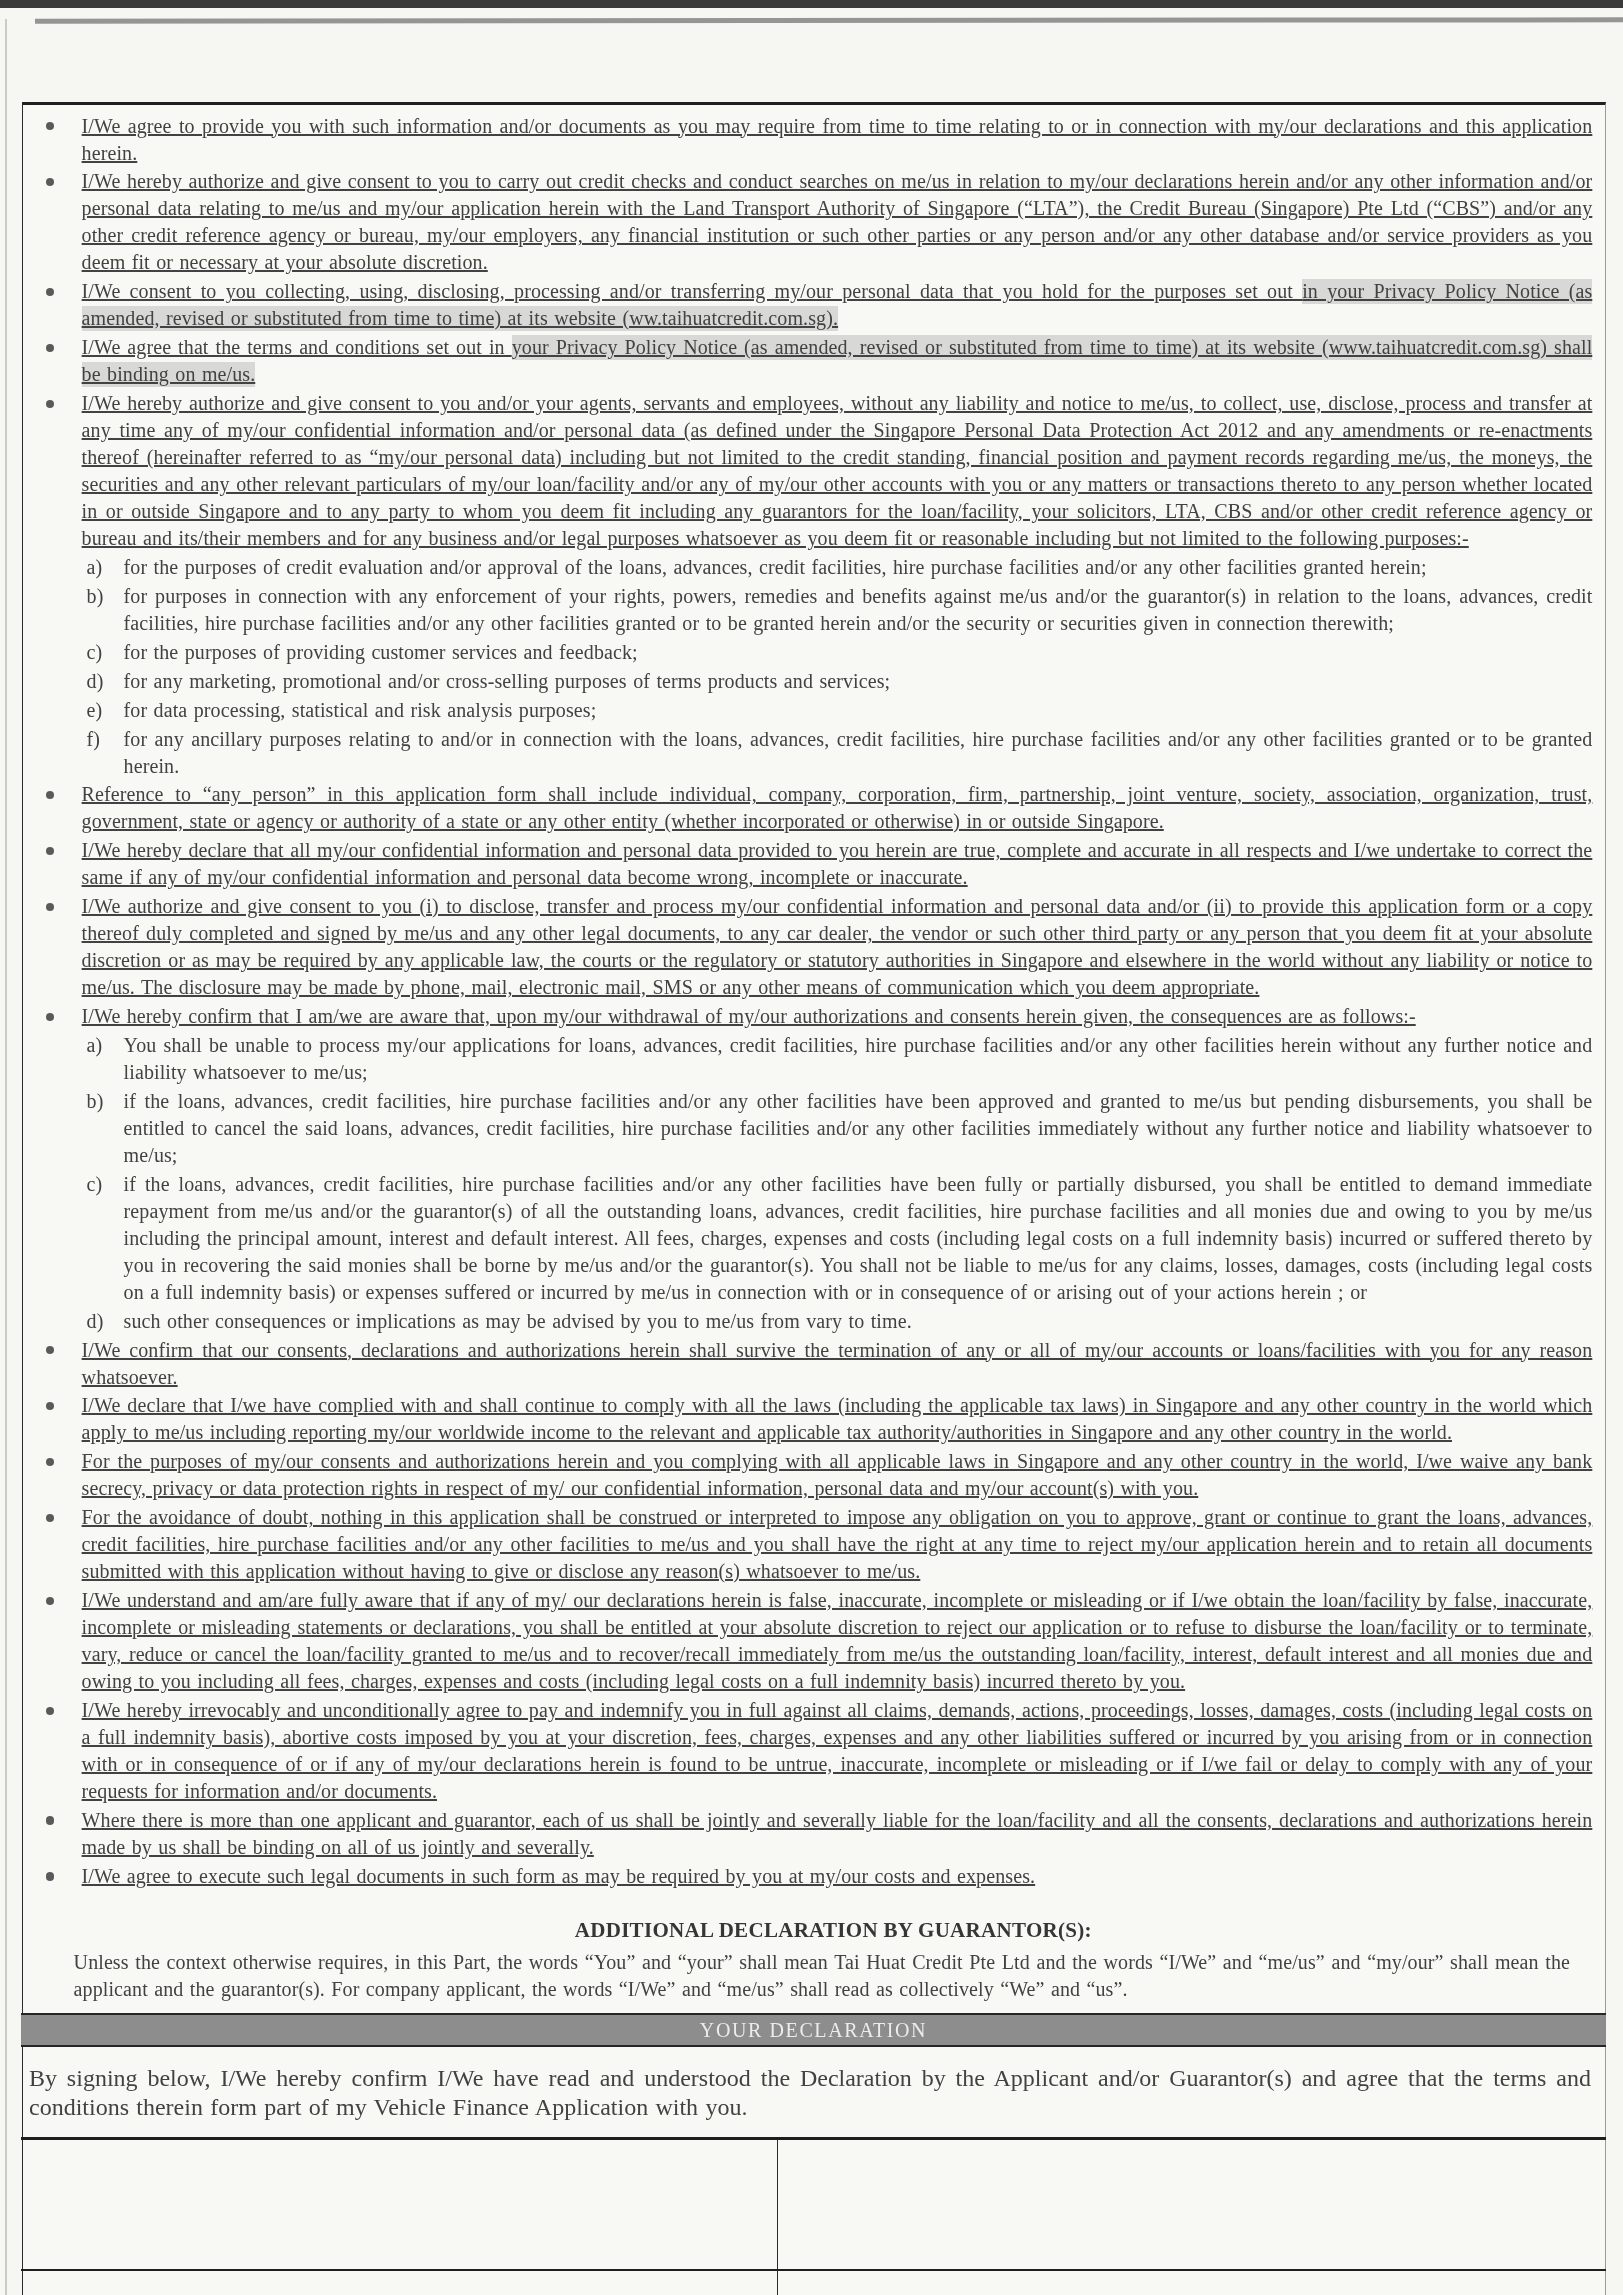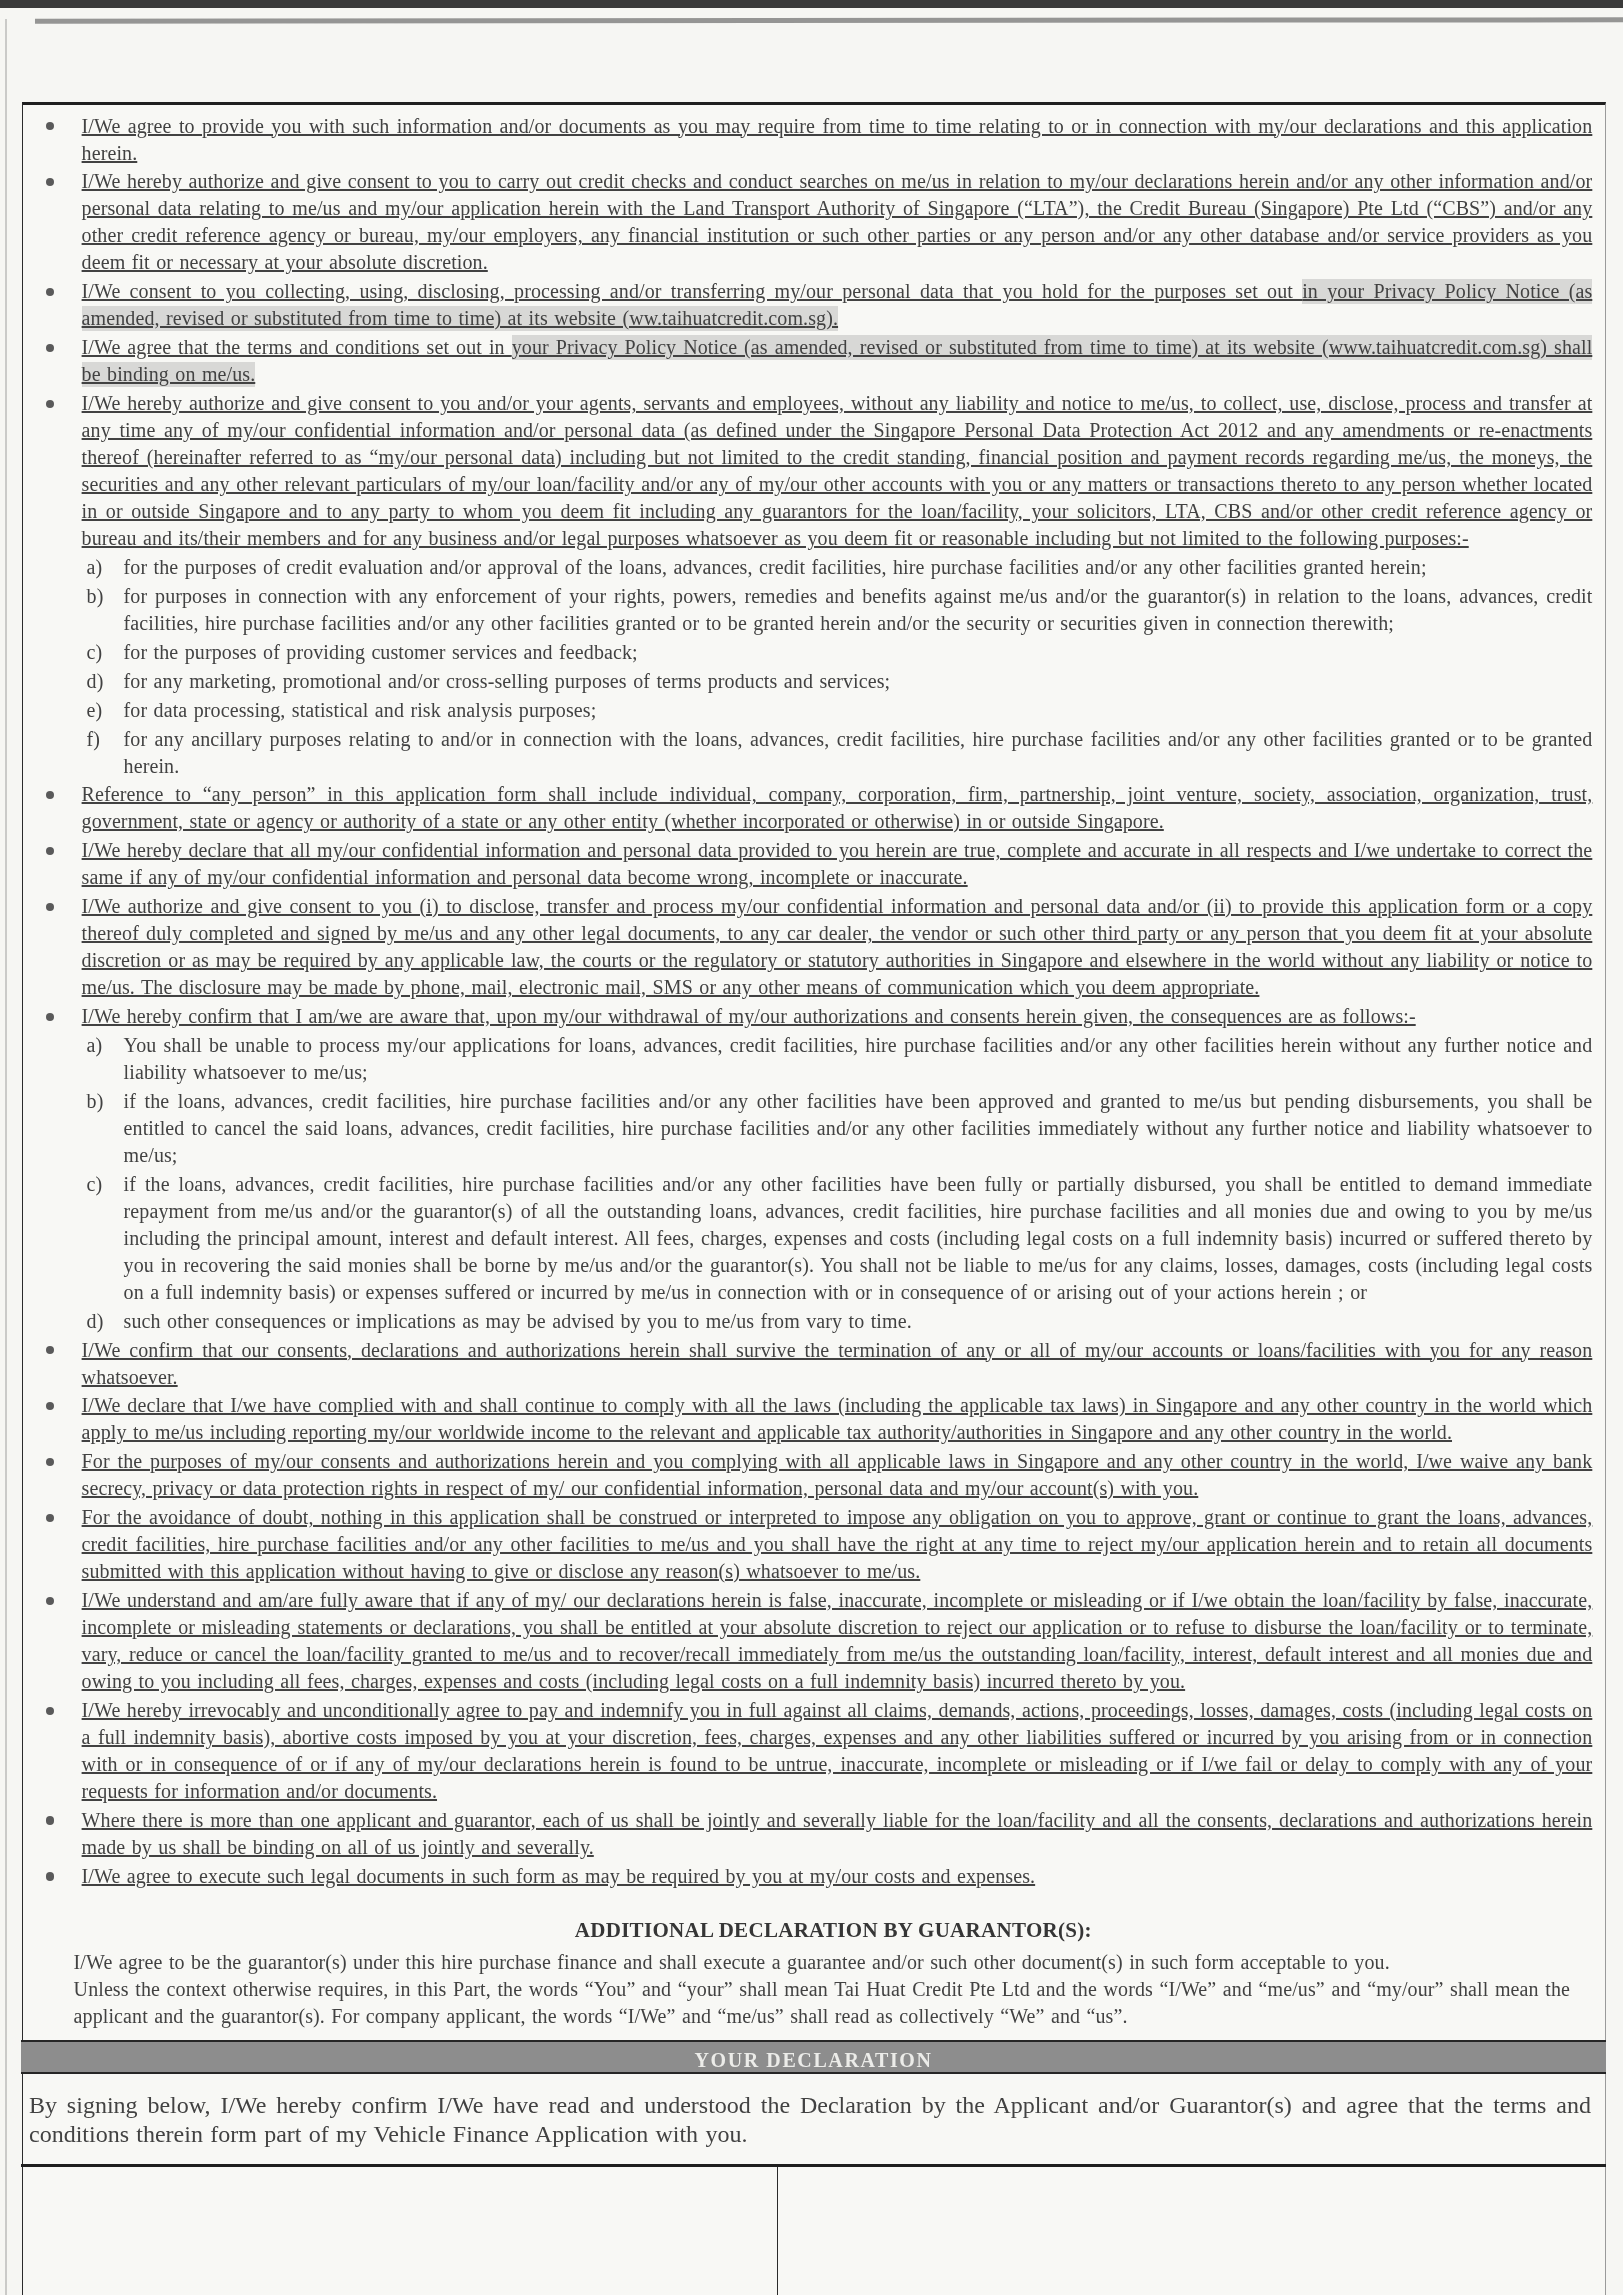--- a/index.html
+++ b/index.html
@@ -33,22 +33,22 @@
   .sub-label{position:absolute;left:64px;}
   .hl{background:var(--hl,#d8d8d6);box-decoration-break:clone;-webkit-box-decoration-break:clone;padding:1.3px 0;}
 
   .add-heading{margin:28px 0 6.4px 39px;font-size:21px;font-weight:bold;color:#363636;letter-spacing:0.3px;text-align:center;}
   .add-lines p{margin:0;padding:0 35px 0 51px;font-size:20px;line-height:27px;text-align:justify;word-spacing:1.3px;letter-spacing:0.1px;}
 
   .your-decl-bar{
     margin:10.2px -1.3px 0 -1.9px;height:30px;
     background:var(--bar-bg,#8d8d8d);
     border-top:2.5px solid #262626;border-bottom:2.5px solid #262626;
-    display:flex;align-items:flex-end;justify-content:center;
-    color:#ecece9;font-size:20px;letter-spacing:1.6px;font-weight:bold;
+    display:flex;align-items:center;justify-content:center;
+    color:#ecece9;font-size:20px;letter-spacing:1.6px;
   }
 
   .sign-below{margin:16.6px 14px 0 6.4px;font-size:24px;line-height:29px;text-align:justify;word-spacing:1.3px;}
 
   .sig-table{
     margin:15.3px -1.3px 0 -1.9px;width:calc(100% + 3.2px);
     border-collapse:collapse;table-layout:fixed;
     border-top:3.2px solid #1f1f1f;border-bottom:3.2px solid #1f1f1f;
   }
   .sig-table td{border:0;}
@@ -172,21 +172,20 @@
         <div><span>Where there is more than one applicant and guarantor, each of us shall be jointly and severally liable for the loan/facility and all the consents, declarations and authorizations herein made by us shall be binding on all of us jointly and severally.</span></div>
       </div>
       <div class="bullet-item">
         <span class="marker"></span>
         <div><span>I/We agree to execute such legal documents in such form as may be required by you at my/our costs and expenses.</span></div>
       </div>
     </div>
 
   <div class="add-heading">ADDITIONAL DECLARATION BY GUARANTOR(S):</div>
   <div class="add-lines">
-      <p>I/We agree to be the guarantor(s) under this hire purchase finance and shall execute a guarantee and/or such other document(s) in such form acceptable to you.</p>
       <p>Unless the context otherwise requires, in this Part, the words “You” and “your” shall mean Tai Huat Credit Pte Ltd and the words “I/We” and “me/us” and “my/our” shall mean the applicant and the guarantor(s). For company applicant, the words “I/We” and “me/us” shall read as collectively “We” and “us”.</p>
     </div>
 
   <div class="your-decl-bar">
     <span>YOUR DECLARATION</span>
   </div>
 
   <p class="sign-below">By signing below, I/We hereby confirm I/We have read and understood the Declaration by the Applicant and/or Guarantor(s) and agree that the terms and conditions therein form part of my Vehicle Finance Application with you.</p>
 
   <table class="sig-table">

